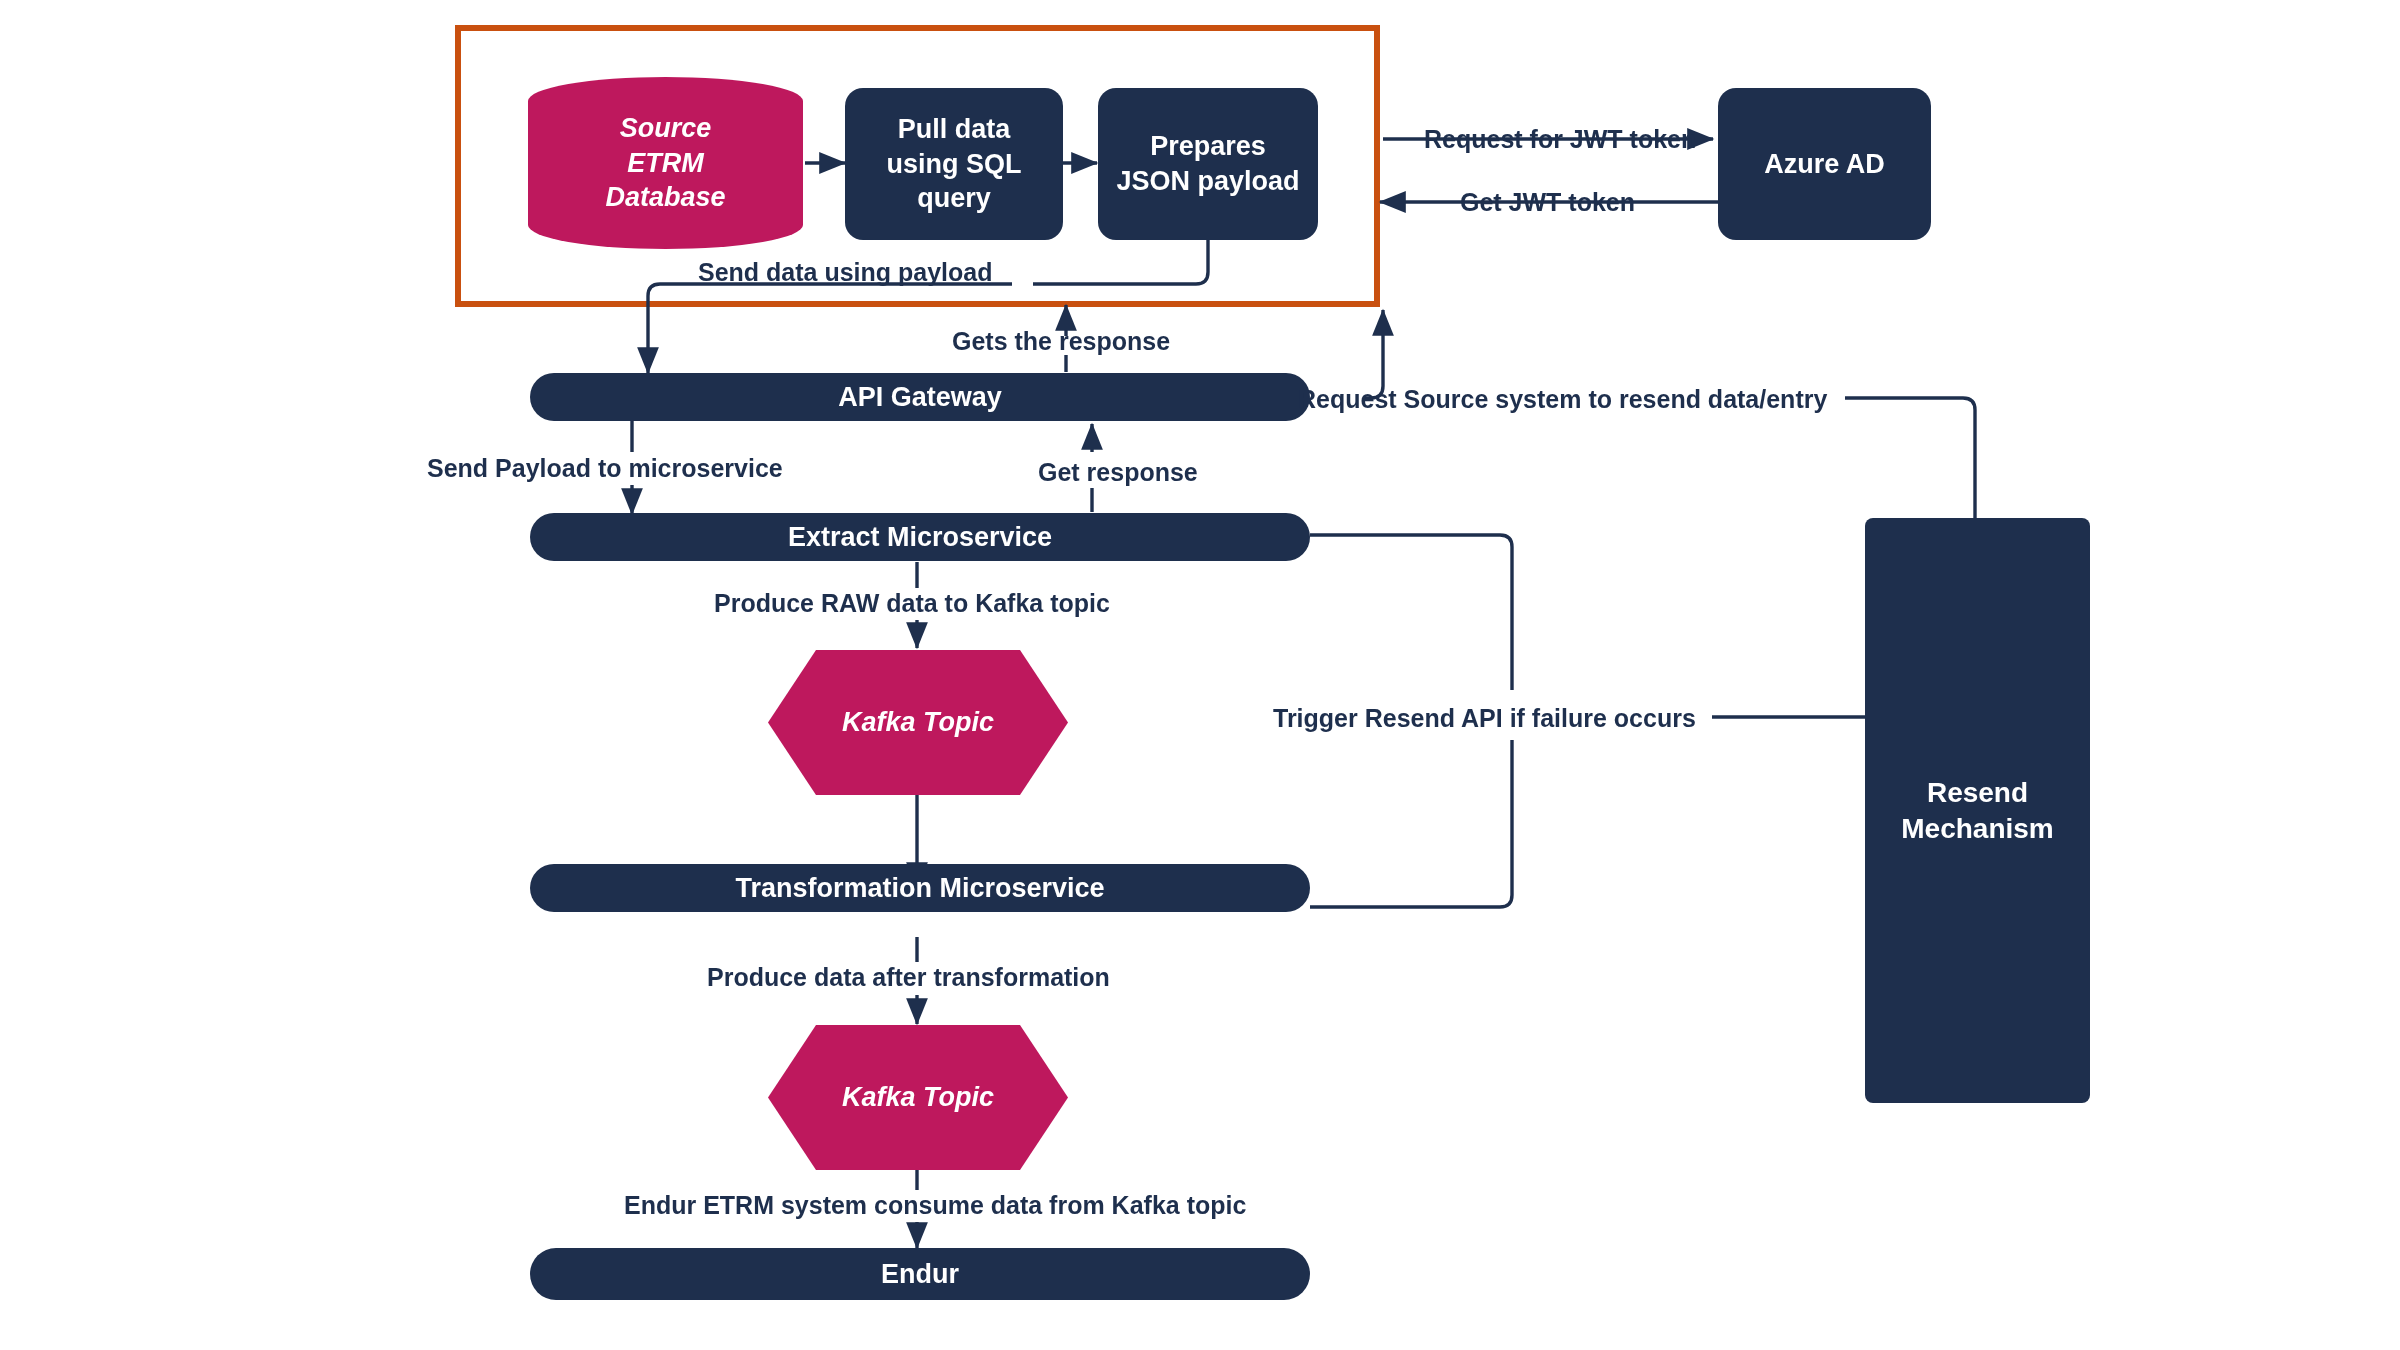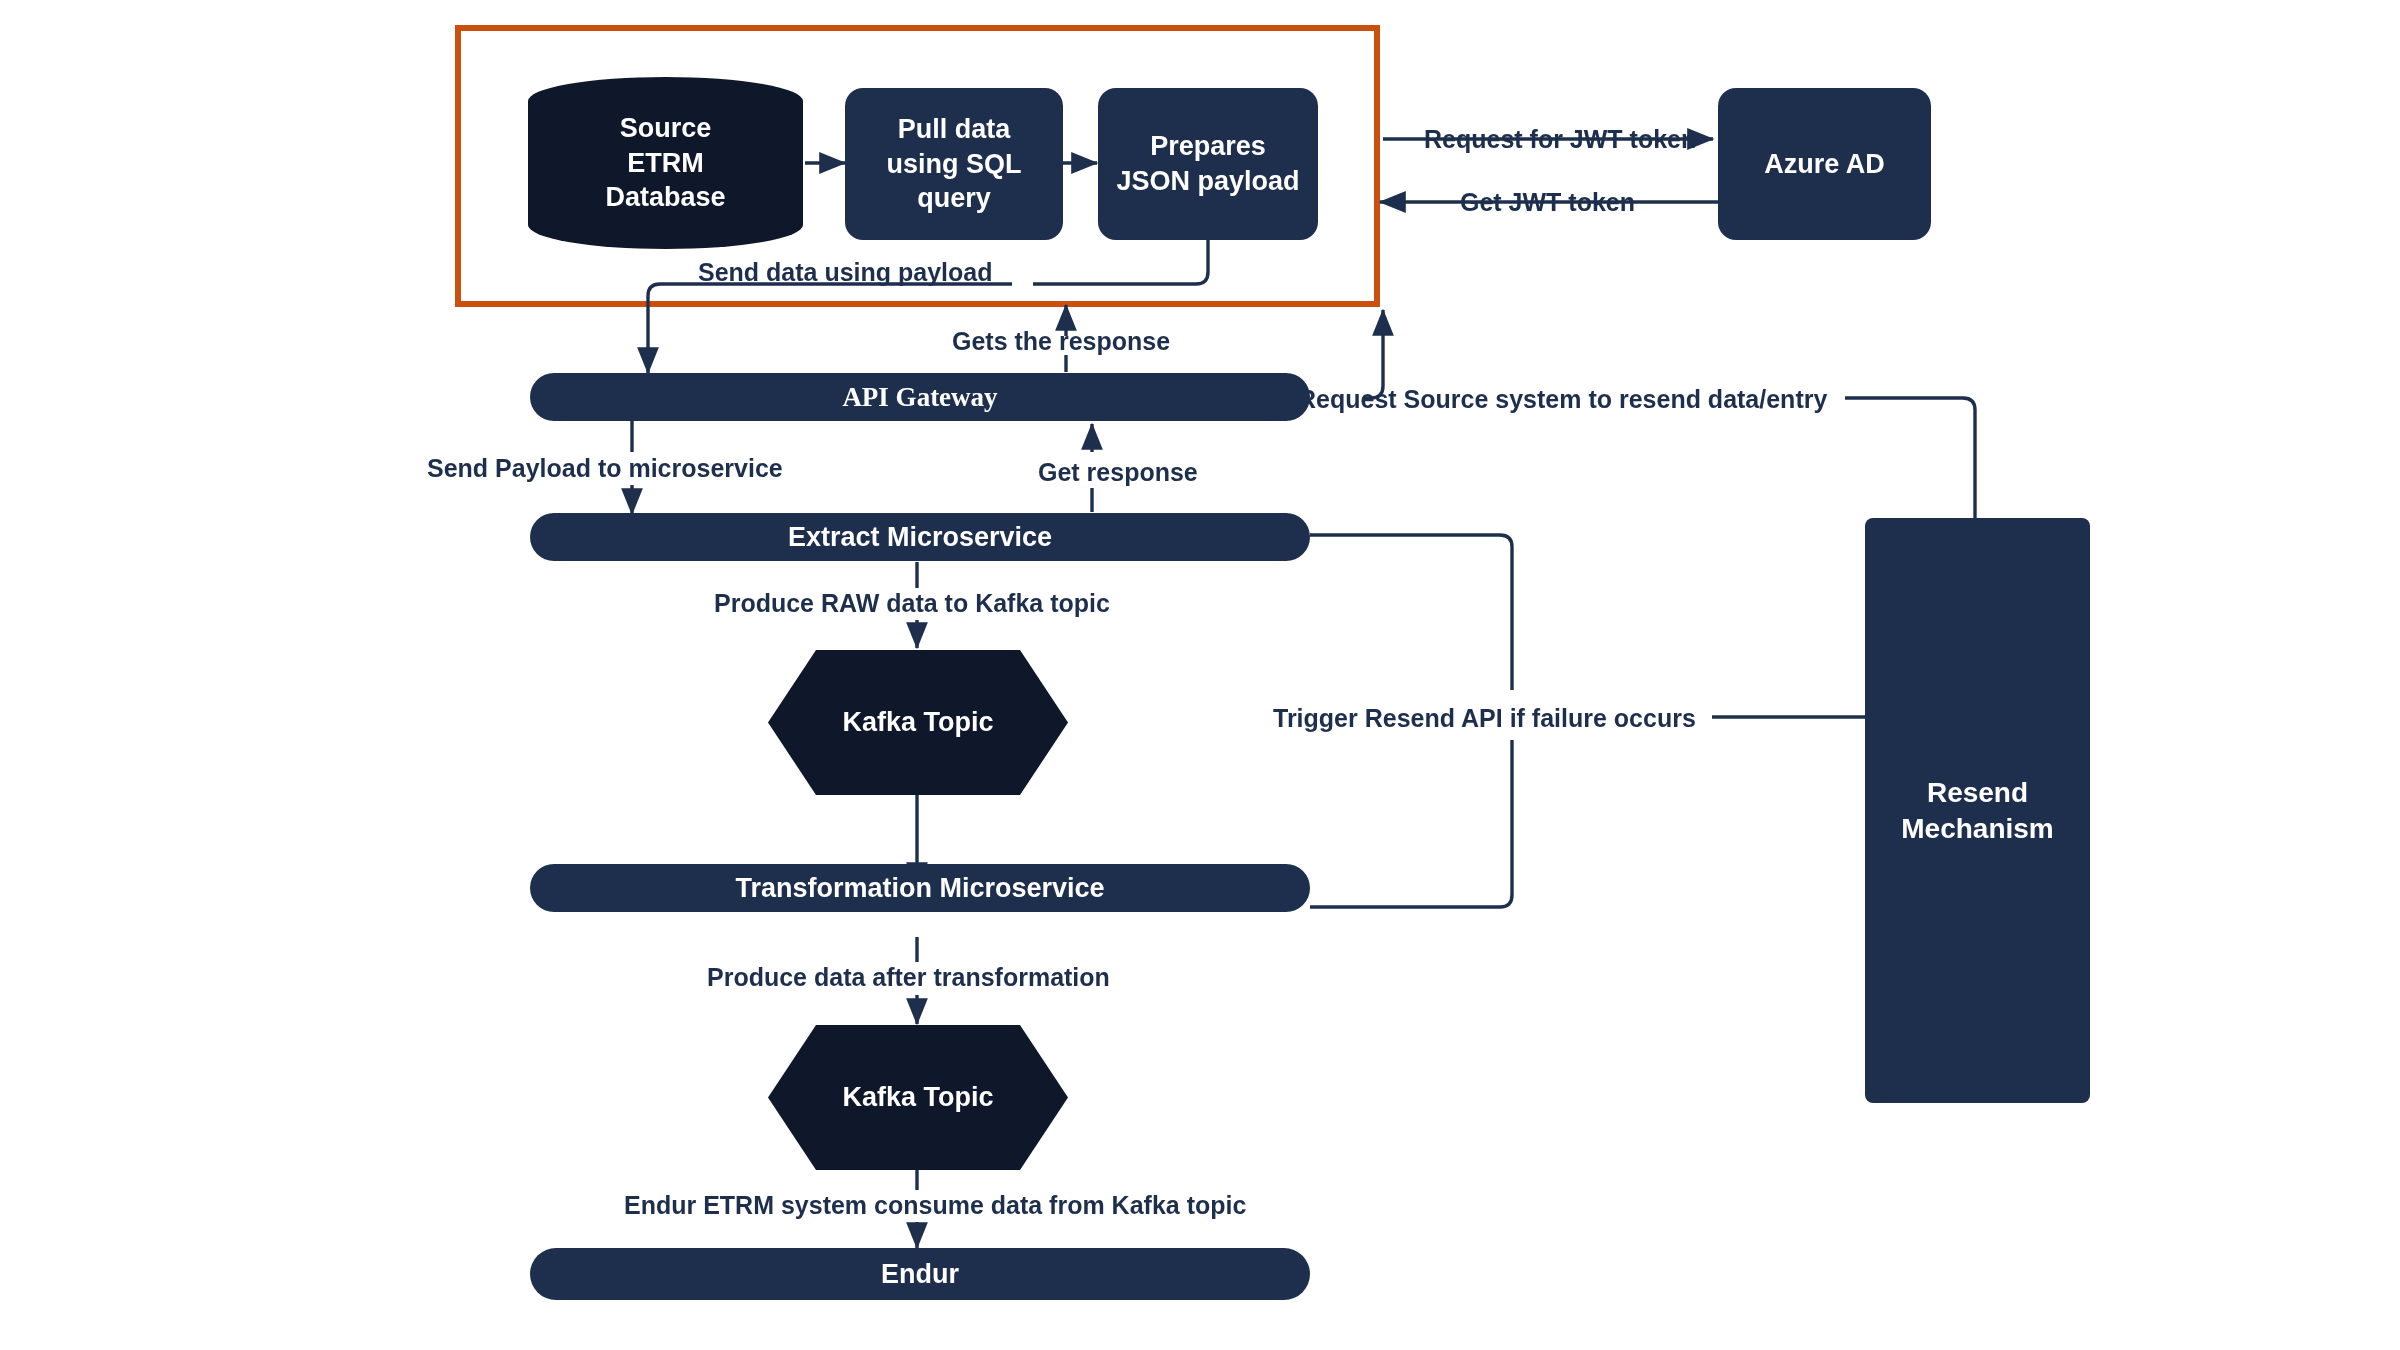--- a/index.html
+++ b/index.html
@@ -34,21 +34,22 @@
     color: #ffffff;
     font-weight: bold;
     line-height: 1.28;
     box-sizing: border-box;
     white-space: pre-line;
   }
   .navy {
     background: #1e2f4d;
   }
   .orange-fill {
-    background: #0f172a;
+    background: #be185d;
+    font-style: italic;
   }
   .pill {
     border-radius: 999px;
     font-size: 27px;
   }
   .rbox {
     border-radius: 18px;
     font-size: 27px;
   }
   .cylinder {
@@ -134,21 +135,21 @@
 
   <div class="node navy rbox" style="left:845px; top:88px; width:218px; height:152px;">Pull data
 using SQL
 query</div>
 
   <div class="node navy rbox" style="left:1098px; top:88px; width:220px; height:152px;">Prepares
 JSON payload</div>
 
   <div class="node navy rbox" style="left:1718px; top:88px; width:213px; height:152px;">Azure AD</div>
 
-  <div class="node navy pill" style="left:530px; top:373px; width:780px; height:48px;font-family:Liberation Serif, serif;">API Gateway</div>
+  <div class="node navy pill" style="left:530px; top:373px; width:780px; height:48px;">API Gateway</div>
 
   <div class="node navy pill" style="left:530px; top:513px; width:780px; height:48px;">Extract Microservice</div>
 
   <div class="node orange-fill hexnode" style="left:768px; top:650px; width:300px; height:145px;">Kafka Topic</div>
 
   <div class="node navy pill" style="left:530px; top:864px; width:780px; height:48px;">Transformation Microservice</div>
 
   <div class="node orange-fill hexnode" style="left:768px; top:1025px; width:300px; height:145px;">Kafka Topic</div>
 
   <div class="node navy pill" style="left:530px; top:1248px; width:780px; height:52px;">Endur</div>

